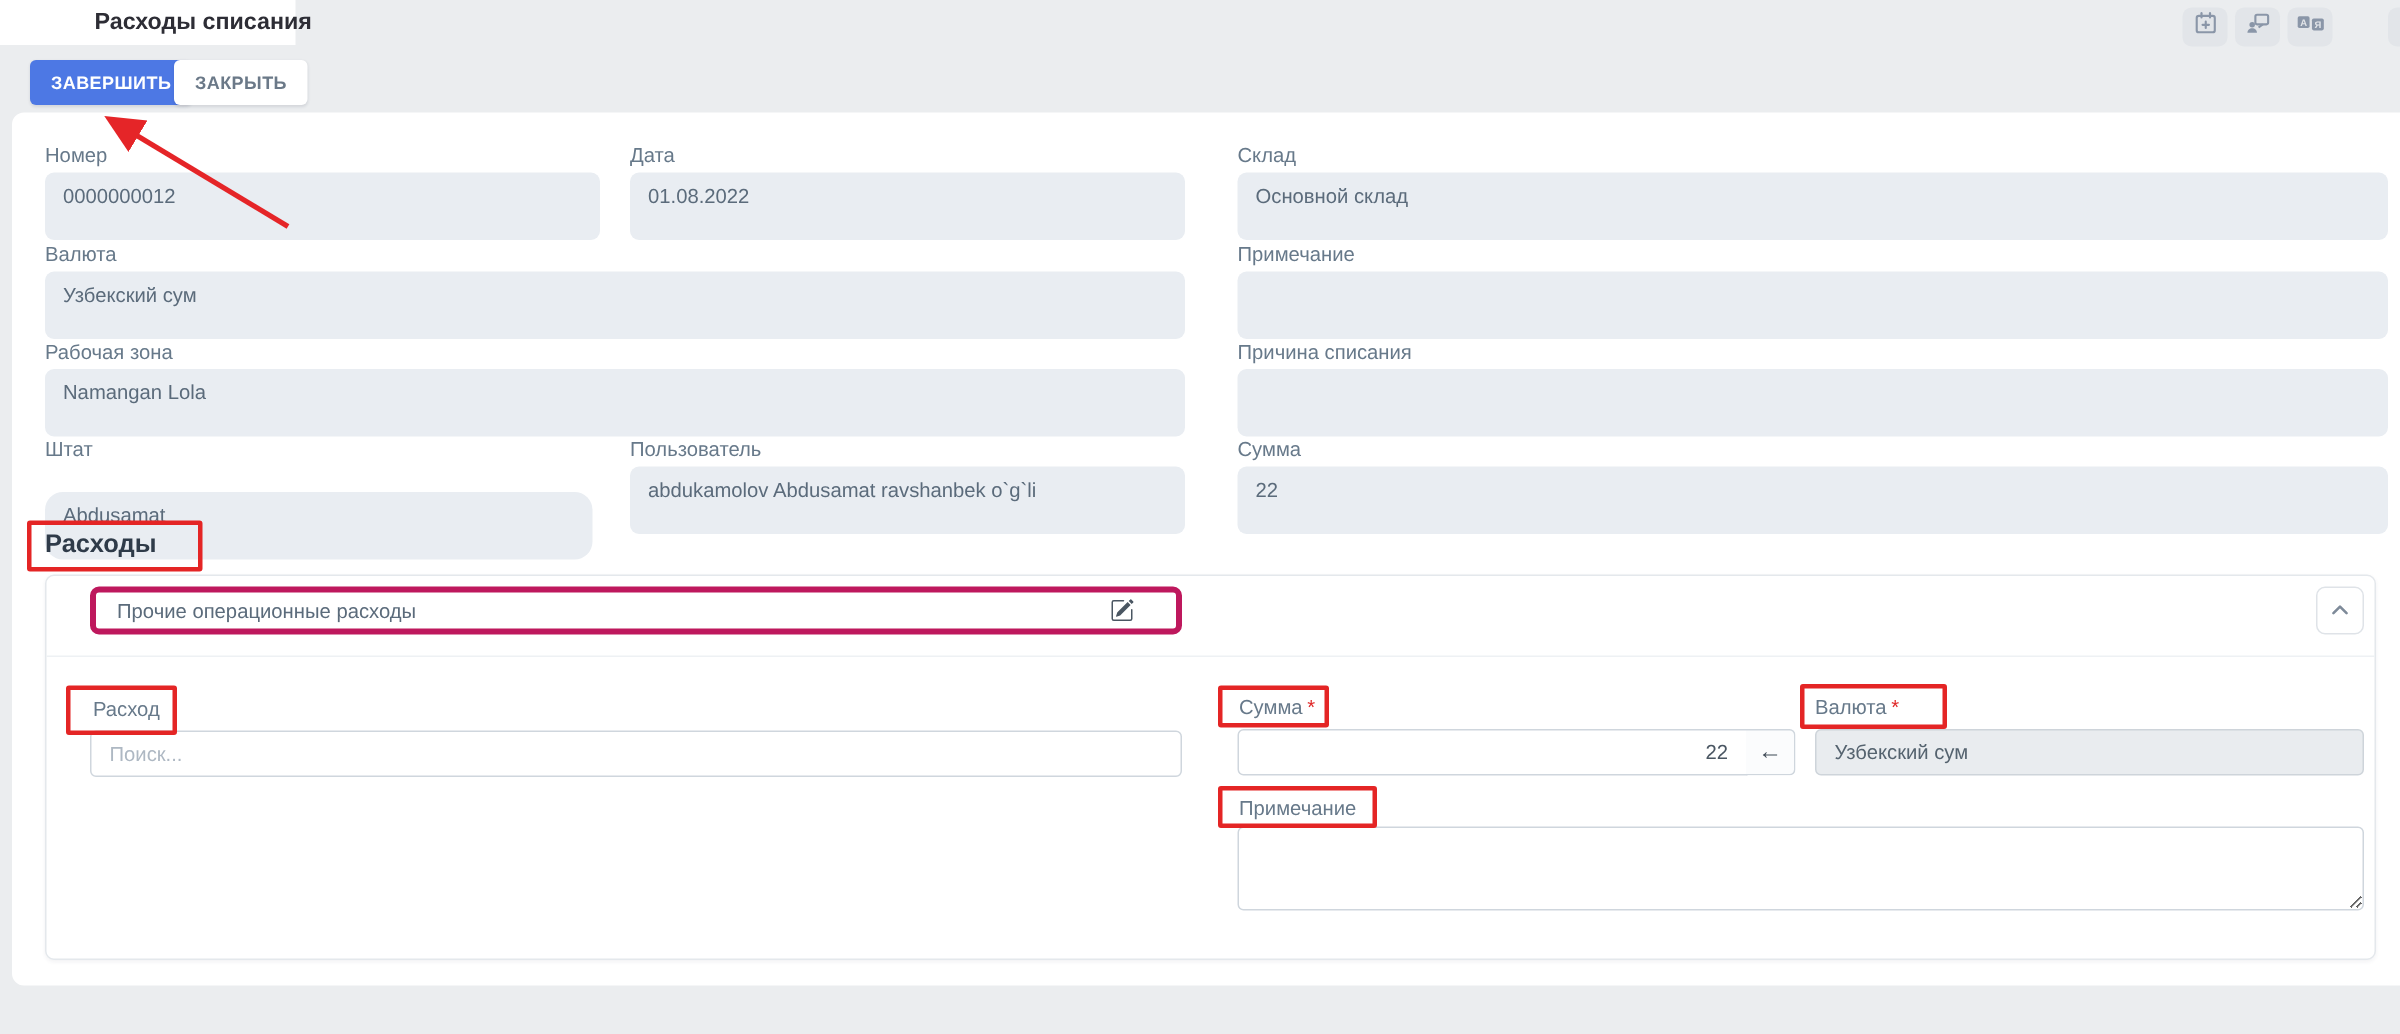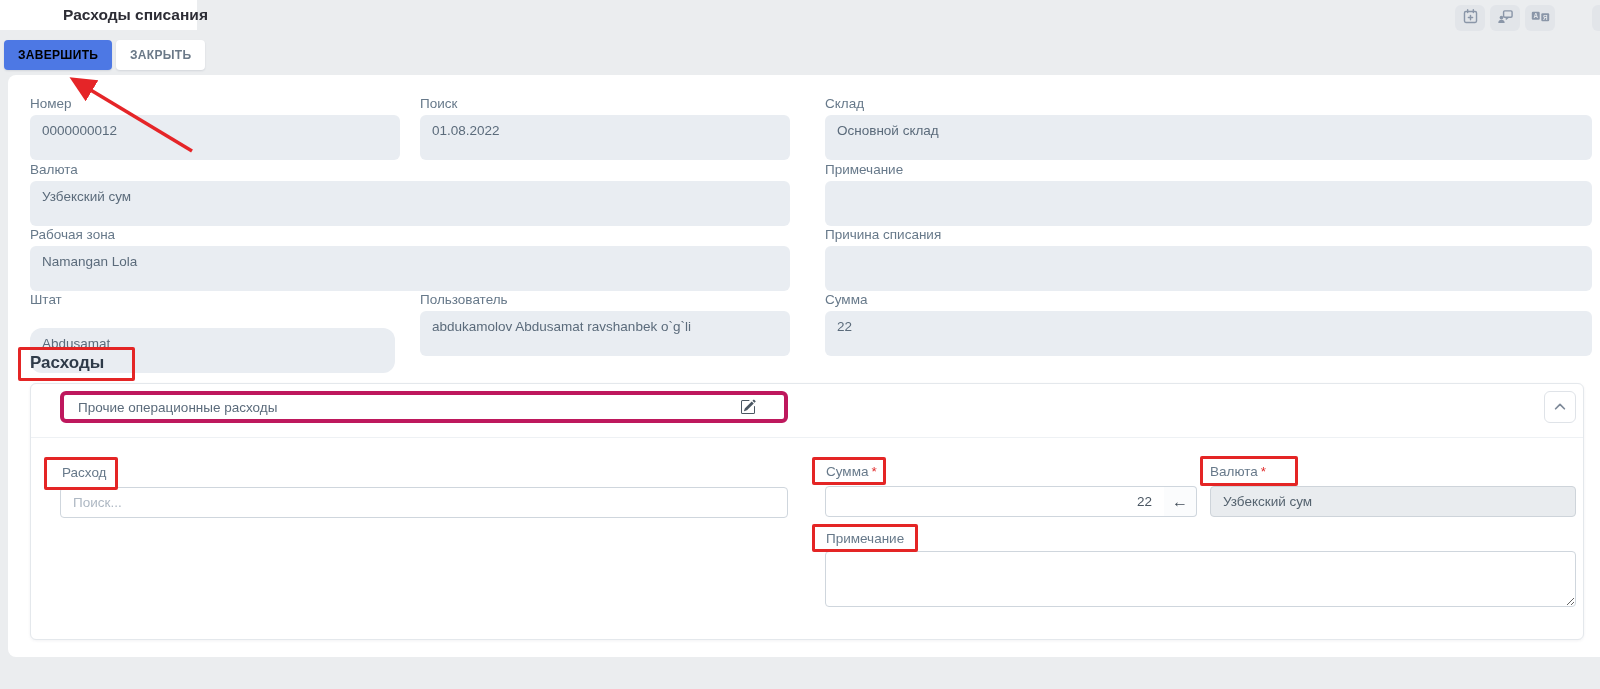--- a/index.html
+++ b/index.html
@@ -10,21 +10,21 @@
   
   .title-block { position:absolute; left:0; top:0; width:197px; height:30px; background:#ffffff; display:flex; align-items:center; padding-left:12px; }
   .hamburger { width:16px; height:12px; display:flex; flex-direction:column; justify-content:space-between; margin-right:8px; cursor:pointer; }
   .hamburger span { display:block; height:2.2px; background:#3b3b42; border-radius:1px; }
   .page-title { font-size:15.5px; font-weight:bold; color:#2d2d35; white-space:nowrap;margin-left:43px; }
 
   .icon-btn { position:absolute; top:5px; width:30px; height:26px; background:#e2e5e9; border-radius:6px; display:flex; align-items:center; justify-content:center; cursor:pointer; }
 
   
   .btn { position:absolute; top:40px; height:30px; border:none; border-radius:4px; font-family:"Liberation Sans",sans-serif; font-size:12px; font-weight:bold; letter-spacing:.3px; padding:0 14px; cursor:pointer; box-shadow:0 1px 2px rgba(40,50,70,.12); }
-  .btn-finish { left:4px; background:#4d78e4; color:#000000; }
+  .btn-finish { left:20px; background:#4d78e4; color:#ffffff; }
   .btn-close  { left:104px; background:#ffffff; color:#6b7988;margin-left:12px; }
 
   
   .main-card { position:absolute; left:8px; top:75px; width:1592px; height:582px; background:#ffffff; border-radius:8px 0 0 8px; }
 
   .lbl { position:absolute; font-size:13.5px; color:#67798a; white-space:nowrap; }
   .ro-input { position:absolute; height:45px; line-height:31px; background:#e9edf2; border-radius:6px; padding:0 12px; font-size:13.5px; color:#5b6b7b; overflow:hidden; white-space:nowrap; }
 
   .section-heading { position:absolute; left:30px; top:353px; font-size:17px; font-weight:bold; color:#2f3b49; }
 
@@ -96,21 +96,21 @@
   </div>
   <div class="icon-btn" style="left:1592px; width:20px;"></div>
 
   <button class="btn btn-finish">ЗАВЕРШИТЬ</button>
   <button class="btn btn-close">ЗАКРЫТЬ</button>
 
   <div class="main-card"></div>
 
   <div class="lbl" style="left:30px; top:96px;">Номер</div>
   <div class="ro-input" style="left:30px; top:115px; width:370px;">0000000012</div>
-  <div class="lbl" style="left:420px; top:96px;">Поиск</div>
+  <div class="lbl" style="left:420px; top:96px;">Дата</div>
   <div class="ro-input" style="left:420px; top:115px; width:370px;">01.08.2022</div>
   <div class="lbl" style="left:825px; top:96px;">Склад</div>
   <div class="ro-input" style="left:825px; top:115px; width:767px;">Основной склад</div>
 
   <div class="lbl" style="left:30px; top:162px;">Валюта</div>
   <div class="ro-input" style="left:30px; top:181px; width:760px;">Узбекский сум</div>
   <div class="lbl" style="left:825px; top:162px;">Примечание</div>
   <div class="ro-input" style="left:825px; top:181px; width:767px;"></div>
 
   <div class="lbl" style="left:30px; top:227px;">Рабочая зона</div>

